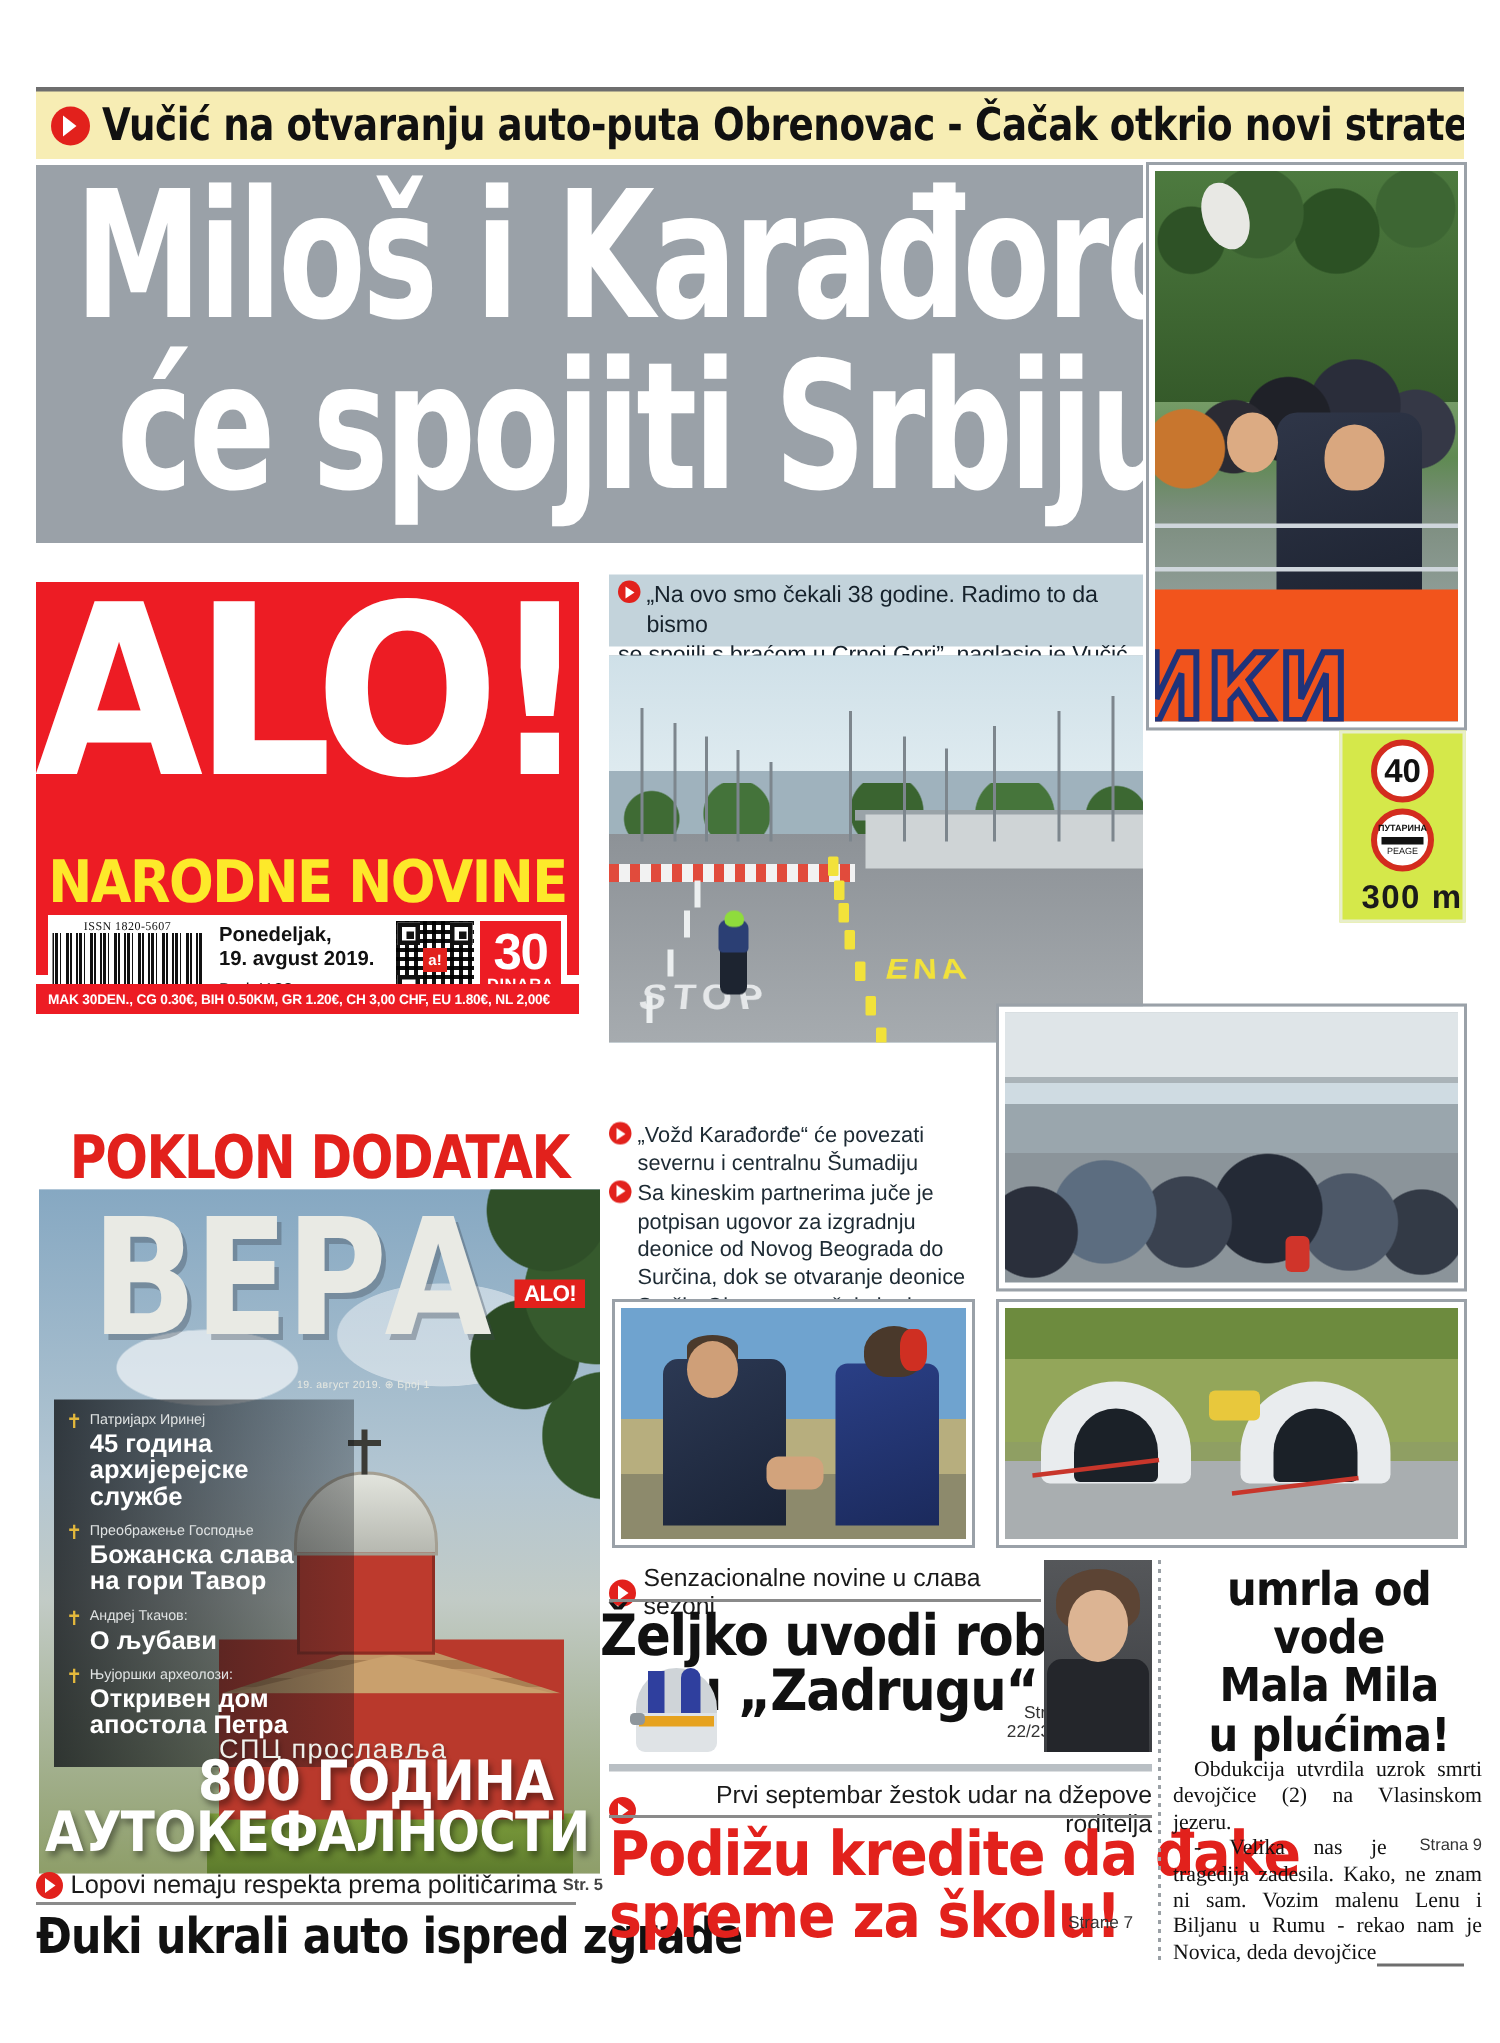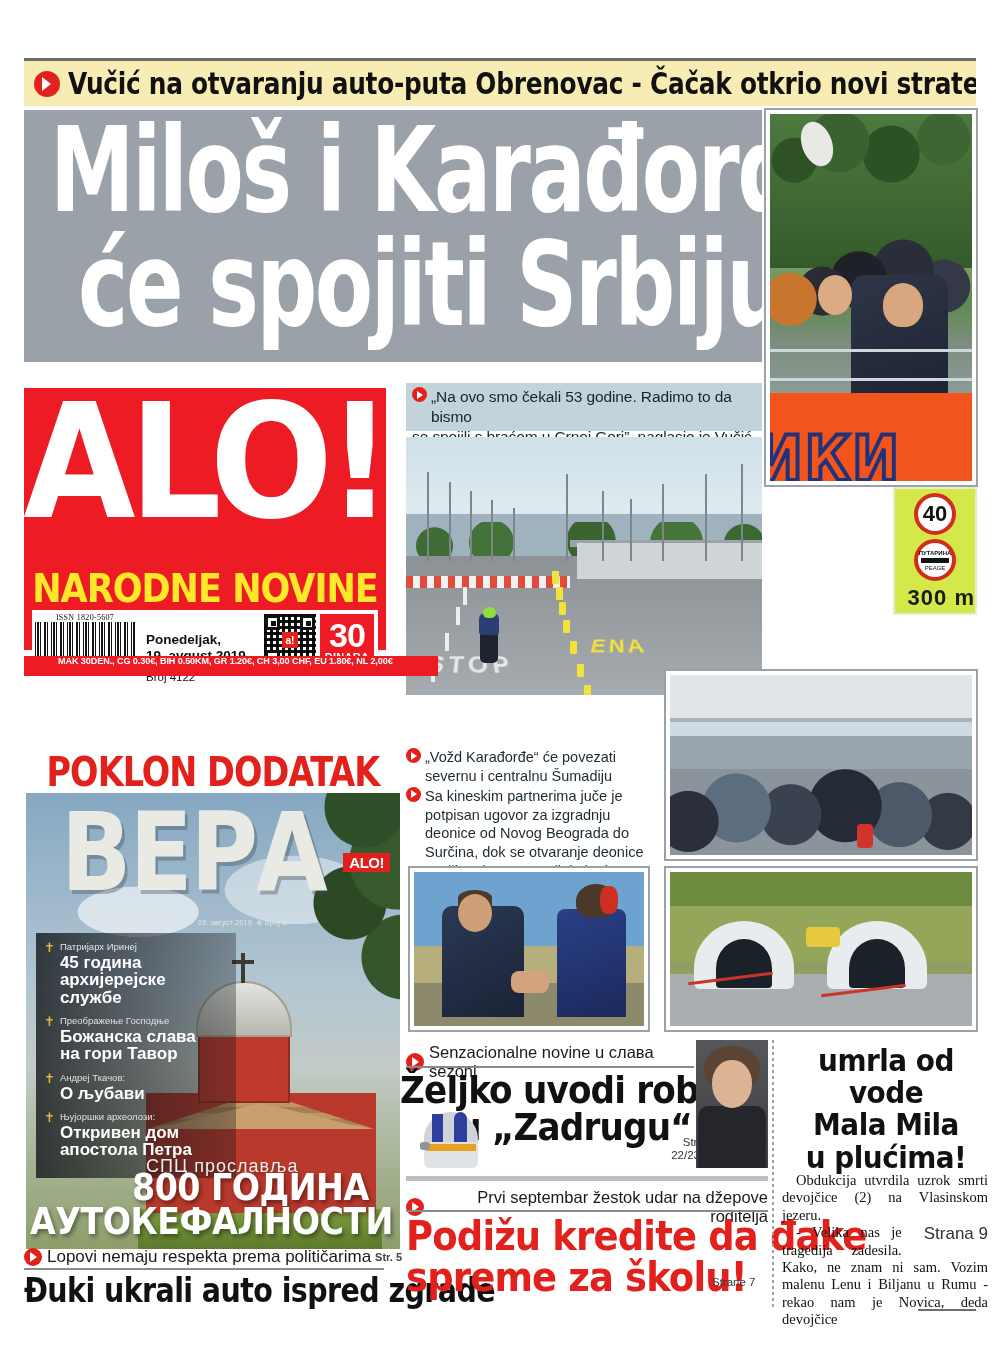--- a/index.html
+++ b/index.html
@@ -273,60 +273,60 @@
 
   
   .mm-sep{position:absolute;left:772px;top:1040px;width:2px;height:268px;
     background:repeating-linear-gradient(#9aa0a5 0 3px,transparent 3px 6px);}
   .mm-head{position:absolute;left:780px;top:1044px;width:212px;text-align:center;
     font-family:"Liberation Sans Narrow","DejaVu Sans Condensed",sans-serif;font-weight:700;
     font-size:31px;color:#111;line-height:1.04;letter-spacing:-0.5px;}
   .mm-body{position:absolute;left:782px;top:1172px;width:206px;
     font-family:"Liberation Serif","DejaVu Serif",serif;font-size:14.5px;color:#111;line-height:1.2;text-align:justify;}
   .mm-body p{text-indent:14px;margin:0;}
-  .mm-strana{font-size:17px;font-family:"Liberation Sans",sans-serif;color:#333;float:right;margin-left:8px;}
+  .mm-strana{font-size:11px;font-family:"Liberation Sans",sans-serif;color:#333;float:right;margin-left:8px;}
   .mm-rule{position:absolute;left:918px;top:1309px;width:58px;height:2px;background:#6e6e6e;}
 
   
   .masthead{position:absolute;left:24px;top:388px;width:362px;height:262px;background:#ed1c24;}
   .mh-alo{position:absolute;left:0;top:-8px;width:100%;text-align:center;
     font-family:"Liberation Sans Narrow","DejaVu Sans Condensed","Liberation Sans",sans-serif;
     font-weight:700;font-size:158px;color:#fff;letter-spacing:-6px;line-height:1.05;transform:scaleX(1.02);}
   .mh-narodne{position:absolute;left:0;top:178px;width:100%;text-align:center;
     font-family:"Liberation Sans Narrow","DejaVu Sans Condensed","Liberation Sans",sans-serif;
     font-weight:700;font-size:39px;color:#fde92a;letter-spacing:-1px;transform:scaleX(1.0);}
   .mh-info{position:absolute;left:8px;top:222px;width:346px;height:62px;background:#fff;display:flex;}
   .mh-barcode{width:106px;padding:3px 3px 2px 3px;position:relative;}
   .mh-issn{font-size:8px;letter-spacing:.3px;color:#111;text-align:center;font-family:"Liberation Serif",serif;}
   .mh-bars{height:36px;width:100%;background:repeating-linear-gradient(90deg,
     #111 0 1px,#fff 1px 2px,#111 2px 4px,#fff 4px 5px,#111 5px 6px,#fff 6px 9px,
     #111 9px 11px,#fff 11px 12px,#111 12px 13px,#fff 13px 16px);}
   .mh-ean{font-size:7.5px;letter-spacing:.6px;color:#111;text-align:center;font-family:"Liberation Sans",sans-serif;}
-  .mh-date{flex:1;padding:22px 2px 0 8px;}
+  .mh-date{flex:1;padding:5px 2px 0 8px;}
   .mh-d1{font-size:13.5px;font-weight:700;color:#111;line-height:1.15;}
   .mh-broj{font-size:11.5px;color:#111;margin-top:8px;}
   .mh-qr{width:52px;height:52px;margin:4px 2px 0 0;position:relative;
     background:
       repeating-linear-gradient(90deg,#111 0 3px,#fff 3px 6px),
       repeating-linear-gradient(#111 0 3px,#fff 3px 6px);
     background-blend-mode:multiply;}
   .qr-c{position:absolute;width:15px;height:15px;border:3px solid #111;background:#fff;}
   .qr-c::after{content:"";position:absolute;left:3px;top:3px;width:5px;height:5px;background:#111;}
   .qr-tl{left:1px;top:1px;} .qr-tr{right:1px;top:1px;} .qr-bl{left:1px;bottom:1px;}
   .qr-logo{position:absolute;left:18px;top:18px;width:16px;height:16px;background:#e2211c;color:#fff;
     font-size:10px;font-weight:700;display:flex;align-items:center;justify-content:center;}
   .mh-price{width:58px;background:#ed1c24;border:2px solid #fff;margin:2px 2px 2px 0;
     display:flex;flex-direction:column;align-items:center;justify-content:center;}
   .mh-30{font-family:Liberation Sans, sans-serif;font-weight:700;
     font-size:34px;color:#fff;line-height:.95;letter-spacing:-1px;}
   .mh-din{font-size:11px;color:#fff;font-weight:700;letter-spacing:.3px;}
   .mh-prices{position:absolute;left:8px;top:288px;width:346px;font-size:9.2px;color:#fff;font-weight:700;
     letter-spacing:-0.1px;white-space:nowrap;transform:scaleX(.99);transform-origin:left;}
-  .mh-prices-wrap{position:absolute;left:24px;top:656px;width:414px;height:20px;background:#ed1c24;
-    display:flex;justify-content:center;}
+  .mh-prices-wrap{position:absolute;left:24px;top:656px;width:362px;height:20px;background:#ed1c24;
+    display:flex;align-items:center;justify-content:center;}
 </style>
 </head>
 <body>
 
 <div class="page">
 
   <div class="topbanner">
     <span class="bullet"></span>
     <span class="topbanner-text">Vučić na otvaranju auto-puta Obrenovac - Čačak otkrio novi strateški projekat</span>
   </div>
@@ -346,21 +346,21 @@
     <div class="bus-hand"></div>
     <div class="bus-rail"></div>
     <div class="bus-rail2"></div>
     <div class="bus-orange"></div>
     <div class="bus-orange-text">ИКИ</div>
   </div>
 
   <div class="quotebox">
     <div class="quote-line">
       <span class="bullet xs"></span>
-      <span class="quote-text">„Na ovo smo čekali 53 godine. Radimo to da bismo</span>
+      <span class="quote-text">„Na ovo smo čekali 38 godine. Radimo to da bismo</span>
     </div>
     <div class="quote-text" style="padding-left:0">se spojili s braćom u Crnoj Gori”, naglasio je Vučić</div>
   </div>
 
   <div class="photo-road">
     <div class="road-sky"></div>
     <div class="road-hills"></div>
     <div class="road-trees"></div>
     <div class="road-asphalt"></div>
     <div class="road-tollroof"></div>

